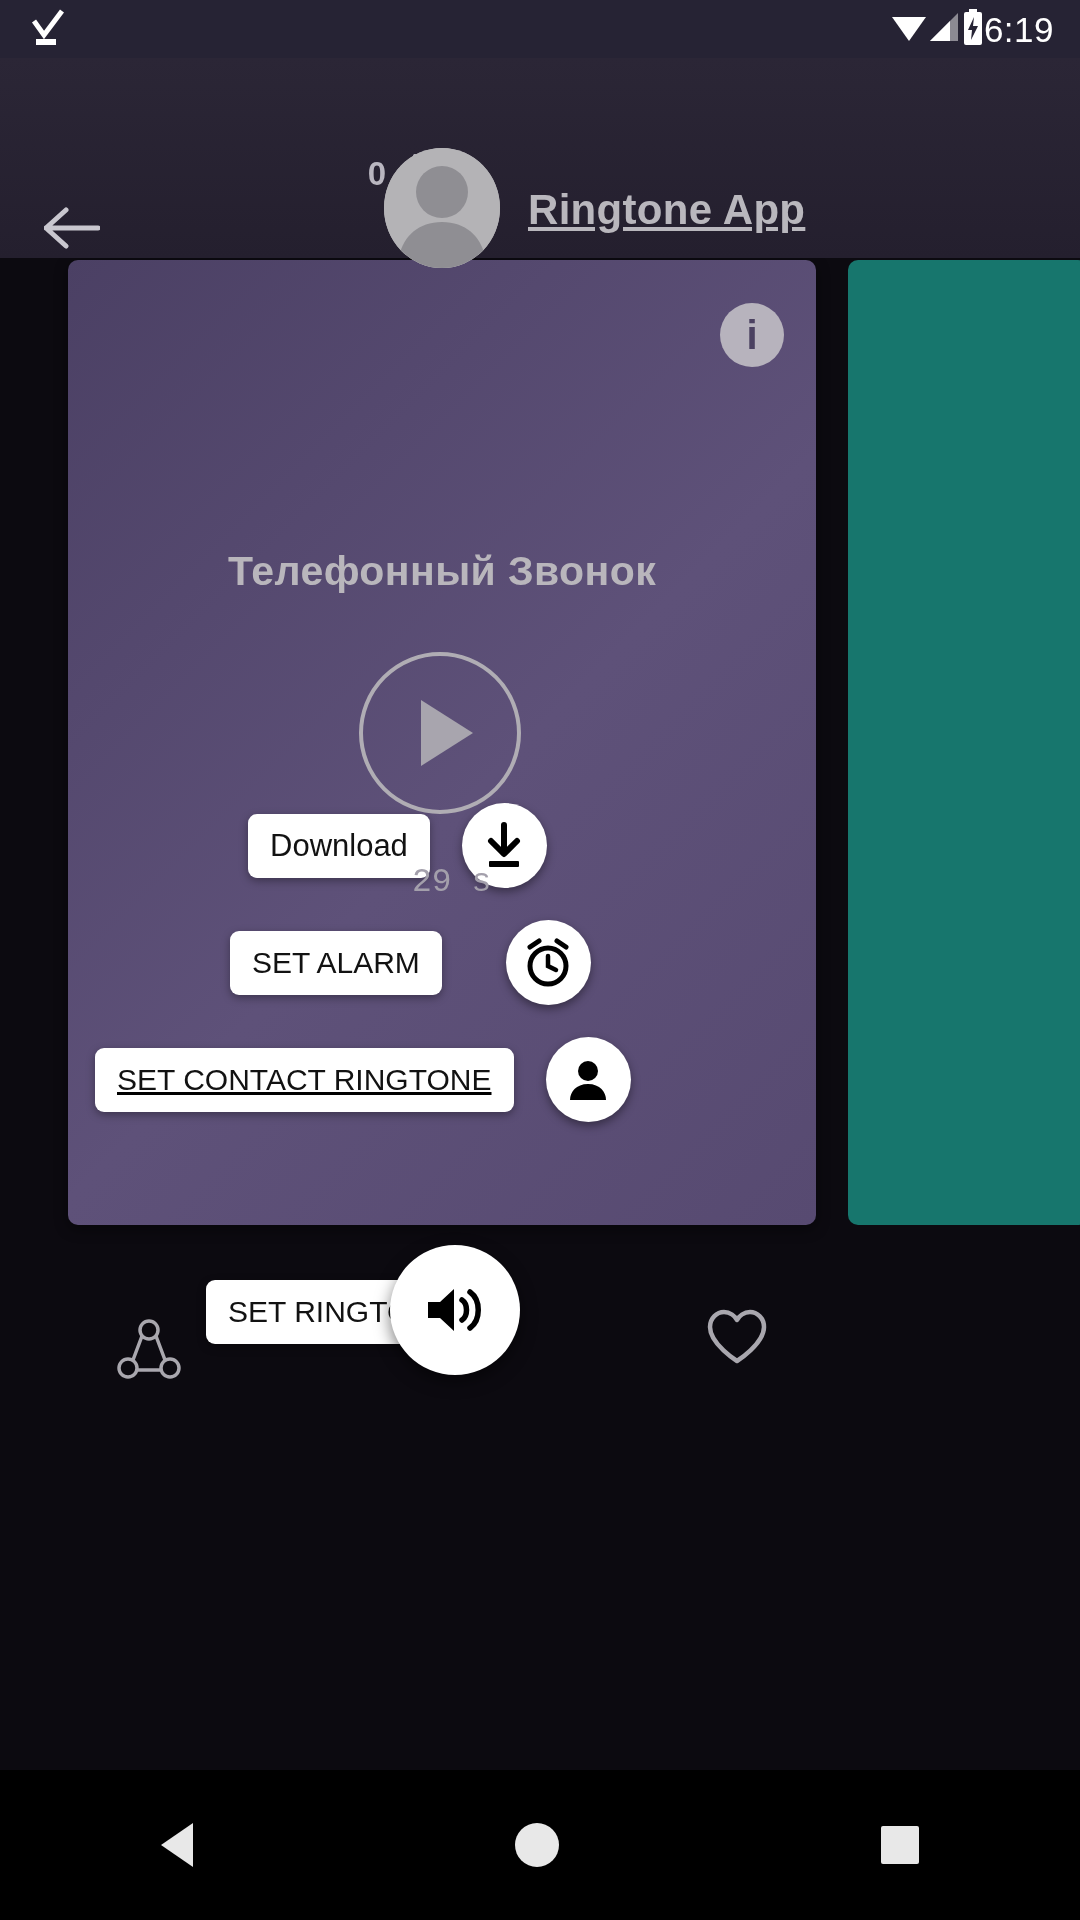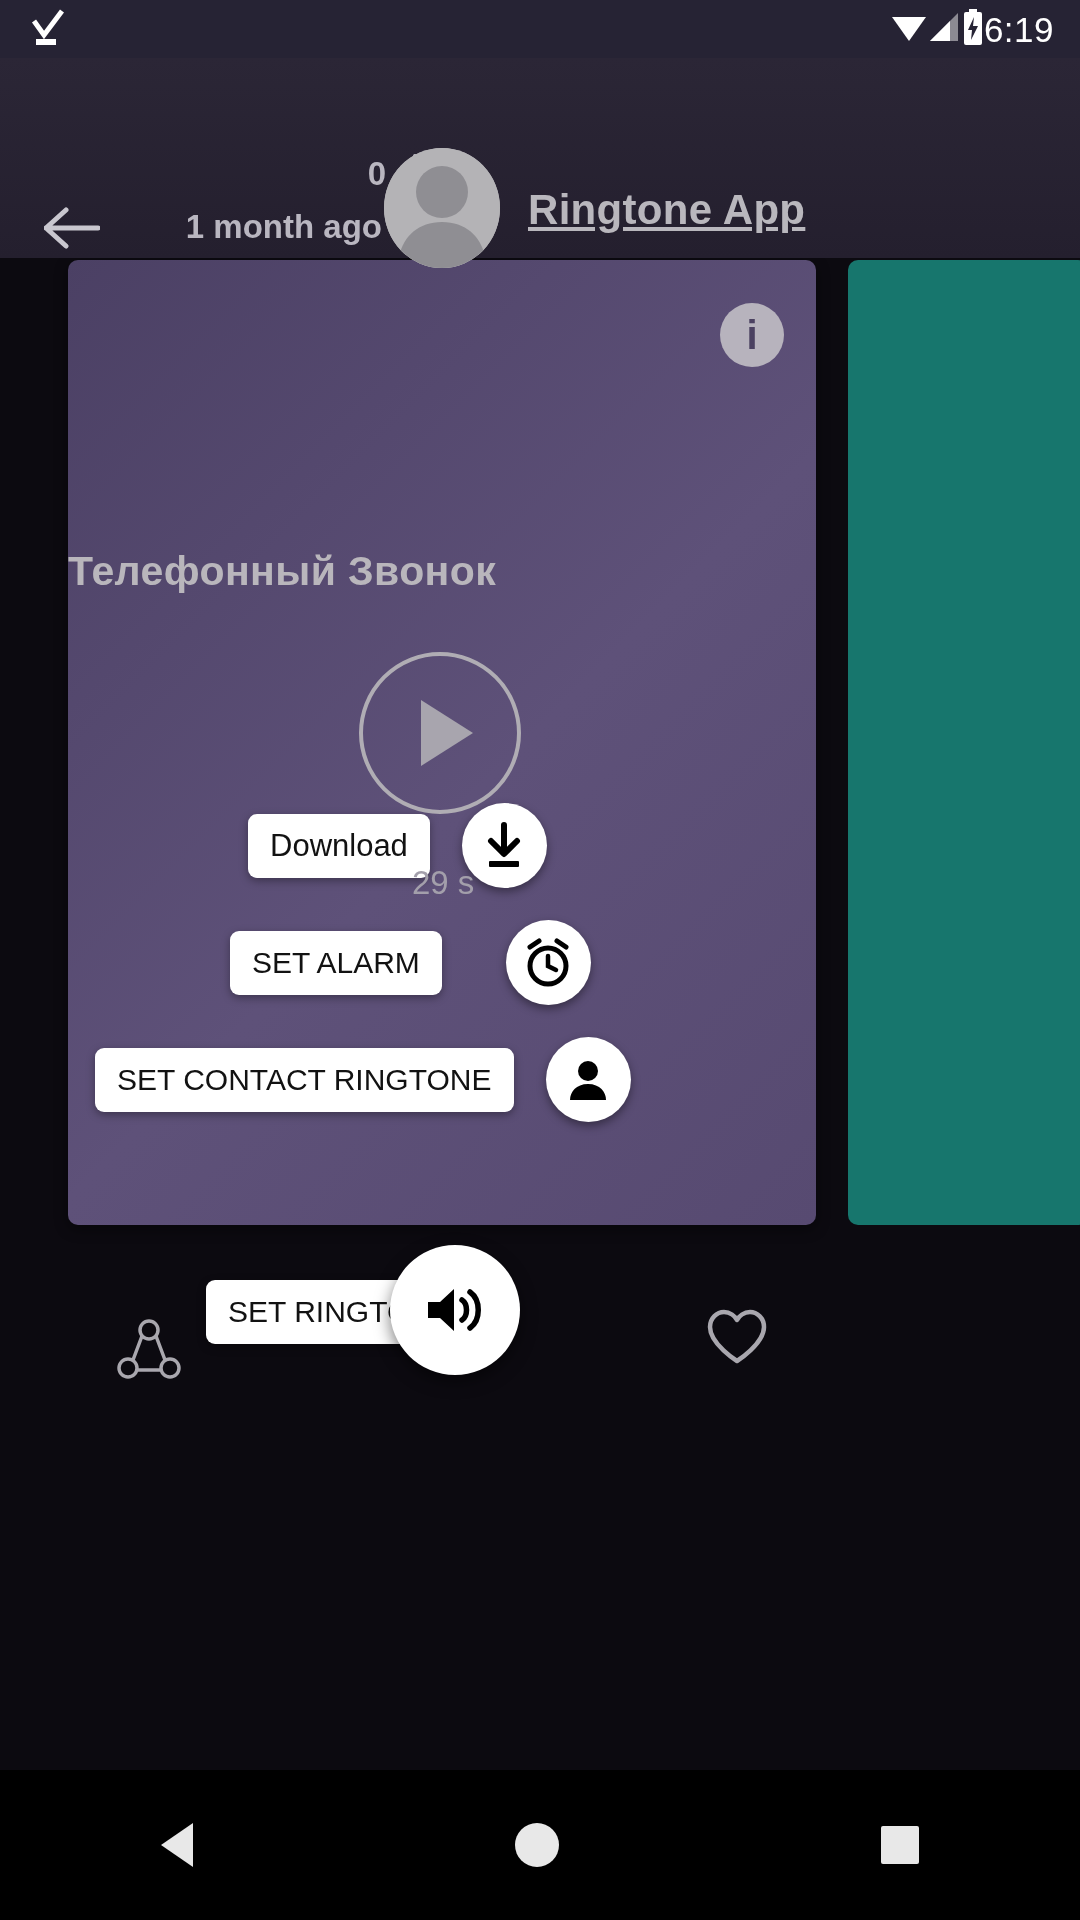--- a/index.html
+++ b/index.html
@@ -63,21 +63,21 @@
     background:#17766d;border-radius:10px;z-index:9;
   }
   .info-btn{
     position:absolute;right:32px;top:43px;width:64px;height:64px;
     border-radius:50%;background:#b7b3bd;
     display:flex;align-items:center;justify-content:center;
   }
   .info-btn span{color:#4b4161;font-size:40px;font-weight:700;line-height:1;}
 
   .track-title{
-    position:absolute;left:0;top:288px;width:748px;text-align:left;
+    position:absolute;left:0;top:288px;width:748px;text-align:center;
     color:#b9b6bc;font-size:41px;font-weight:700;letter-spacing:.4px;
   }
 
   .play-circle{
     position:absolute;left:291px;top:392px;width:162px;height:162px;
     border-radius:50%;border:4px solid #b0adb4;
     display:flex;align-items:center;justify-content:center;
     box-sizing:border-box;
   }
   .play-tri{
@@ -98,21 +98,21 @@
   }
   .pill.mixed{font-size:31px;}
   .fab{
     width:85px;height:85px;border-radius:50%;background:#fff;
     box-shadow:0 4px 10px rgba(0,0,0,.4);
     display:flex;align-items:center;justify-content:center;
     margin-left:32px;flex:none;
   }
   .dur{
     position:absolute;left:412px;top:864px;
-    color:#a39fab;font-size:33px;z-index:21;
+    color:#a39fab;font-size:33px;z-index:21;font-family:Liberation Mono, monospace;
   }
 
   
   .bottombar{
     position:absolute;left:0;top:1240px;width:1080px;height:230px;z-index:25;
   }
   .share-ic{position:absolute;left:116px;top:78px;}
   .heart-ic{position:absolute;left:706px;top:68px;}
   .big-fab{
     position:absolute;left:390px;top:1245px;width:130px;height:130px;
@@ -182,29 +182,20 @@
     <div class="meta">
       <div class="meta-row count">
         <span>0</span>
         <span class="ic">
           <svg width="30" height="34" viewBox="0 0 30 34">
             <path d="M15 2 L15 18 M6 12 L15 21 L24 12" stroke="#c9c7cf" stroke-width="4" fill="none" stroke-linecap="round" stroke-linejoin="round"></path>
             <rect x="5" y="26" width="20" height="4" fill="#c9c7cf"></rect>
           </svg>
         </span>
       </div>
-      <div class="meta-row">
-        <span>1 month ago</span>
-        <span class="ic">
-          <svg width="34" height="34" viewBox="0 0 34 34">
-            <circle cx="17" cy="17" r="14" stroke="#c9c7cf" stroke-width="3.5" fill="none"></circle>
-            <path d="M17 8 L17 17 L24 21" stroke="#c9c7cf" stroke-width="3.5" fill="none" stroke-linecap="round"></path>
-          </svg>
-        </span>
-      </div>
     </div>
 
     <div class="avatar">
       <svg width="116" height="120" viewBox="0 0 116 120">
         <rect width="116" height="120" fill="#b4b3b6"></rect>
         <circle cx="58" cy="44" r="26" fill="#8f8e93"></circle>
         <path d="M58 74 C30 74 14 94 14 120 L102 120 C102 94 86 74 58 74 Z" fill="#8f8e93"></path>
       </svg>
     </div>
 
@@ -239,21 +230,21 @@
     <div class="pill">SET ALARM</div>
     <div class="fab">
       <svg width="52" height="52" viewBox="0 0 52 52">
         <circle cx="26" cy="29" r="18" stroke="#000" stroke-width="5" fill="none"></circle>
         <path d="M26 19 L26 29 L34 33" stroke="#000" stroke-width="4.5" fill="none" stroke-linecap="round"></path>
         <path d="M8 10 L17 4 M44 10 L35 4" stroke="#000" stroke-width="5" stroke-linecap="round"></path>
       </svg>
     </div>
   </div>
 
-  <div class="row" style="left:95px;top:1037px;">
+  <div class="row" style="left:95px;top:1037px;text-decoration:underline;">
     <div class="pill">SET CONTACT RINGTONE</div>
     <div class="fab">
       <svg width="48" height="48" viewBox="0 0 48 48">
         <circle cx="24" cy="15" r="10" fill="#000"></circle>
         <path d="M24 28 C12 28 6 36 6 44 L42 44 C42 36 36 28 24 28 Z" fill="#000"></path>
       </svg>
     </div>
   </div>
 
 

